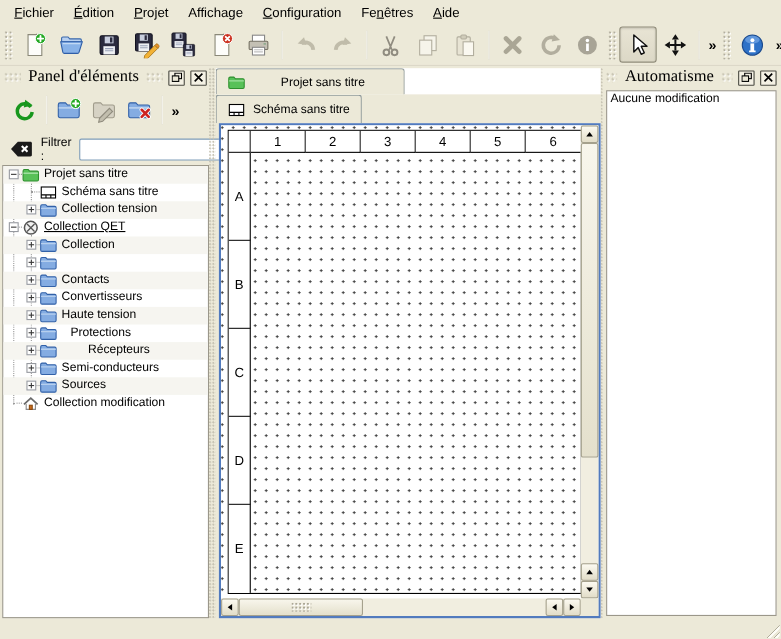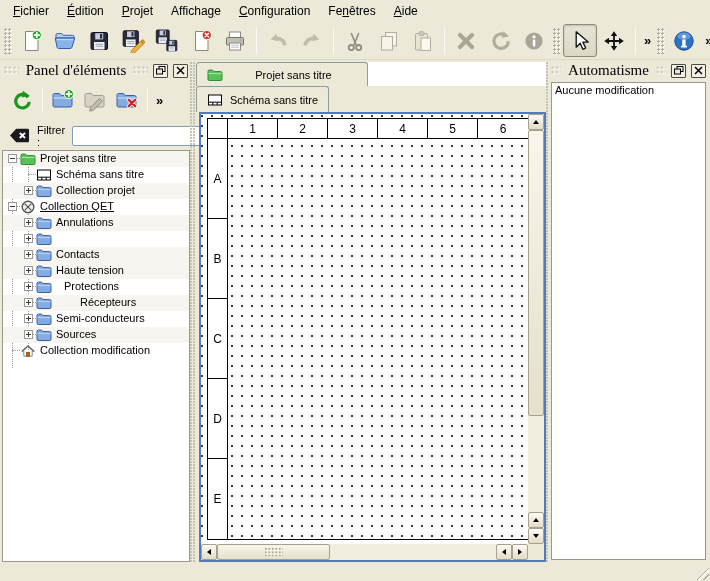--- a/index.html
+++ b/index.html
@@ -417,21 +417,21 @@
         </div>
         <div class="tree-row alt">
           <div class="hconn" style="left: 25px; top: 7px; width: 8px;"></div>
           <div class="expander plus" style="left: 21px;"></div>
           <span class="tree-icon icon-box" style="left: 33px;">
             <svg width="16" height="14" viewBox="0 0 16 14">
               <path d="M1 3.4c0-.8.4-1.3 1.2-1.3h3.4l1.4 1.5h6.8c.8 0 1.2.5 1.2 1.2v6.4c0 .8-.4 1.3-1.2 1.3H2.2c-.8 0-1.2-.5-1.2-1.3z" fill="#84ace2" stroke="#3261a8"></path>
               <path d="M1.3 4.9h13.4v1.2H1.3z" fill="#b6cfee"></path>
             </svg>
           </span>
-          <span class="tree-label" style="left: 53px;">Collection projet</span>
+          <span class="tree-label" style="left: 53px;">Collection tension</span>
         </div>
         <div class="tree-row">
           <div class="hconn" style="left: 9px; top: 7px; width: 8px;"></div>
           <div class="expander" style="left: 5px;"></div>
           <span class="tree-icon icon-box" style="left: 17px;">
             <svg width="16" height="16" viewBox="0 0 16 16">
               <circle cx="8" cy="8" r="5.8" fill="#f2f2f2" stroke="#555" stroke-width="1.4"></circle>
               <path d="M4.6 4.6l6.8 6.8M11.4 4.6l-6.8 6.8" stroke="#555" stroke-width="1.2"></path>
             </svg>
           </span>
@@ -439,21 +439,21 @@
         </div>
         <div class="tree-row alt">
           <div class="hconn" style="left: 25px; top: 7px; width: 8px;"></div>
           <div class="expander plus" style="left: 21px;"></div>
           <span class="tree-icon icon-box" style="left: 33px;">
             <svg width="16" height="14" viewBox="0 0 16 14">
               <path d="M1 3.4c0-.8.4-1.3 1.2-1.3h3.4l1.4 1.5h6.8c.8 0 1.2.5 1.2 1.2v6.4c0 .8-.4 1.3-1.2 1.3H2.2c-.8 0-1.2-.5-1.2-1.3z" fill="#84ace2" stroke="#3261a8"></path>
               <path d="M1.3 4.9h13.4v1.2H1.3z" fill="#b6cfee"></path>
             </svg>
           </span>
-          <span class="tree-label" style="left: 53px;">Annulations</span>
+          <span class="tree-label" style="left: 53px;">Collection</span>
         </div>
         <div class="tree-row">
           <div class="hconn" style="left: 25px; top: 7px; width: 8px;"></div>
           <div class="expander plus" style="left: 21px;"></div>
           <span class="tree-icon icon-box" style="left: 33px;">
             <svg width="16" height="14" viewBox="0 0 16 14">
               <path d="M1 3.4c0-.8.4-1.3 1.2-1.3h3.4l1.4 1.5h6.8c.8 0 1.2.5 1.2 1.2v6.4c0 .8-.4 1.3-1.2 1.3H2.2c-.8 0-1.2-.5-1.2-1.3z" fill="#84ace2" stroke="#3261a8"></path>
               <path d="M1.3 4.9h13.4v1.2H1.3z" fill="#b6cfee"></path>
             </svg>
           </span>
@@ -462,20 +462,31 @@
         <div class="tree-row alt">
           <div class="hconn" style="left: 25px; top: 7px; width: 8px;"></div>
           <div class="expander plus" style="left: 21px;"></div>
           <span class="tree-icon icon-box" style="left: 33px;">
             <svg width="16" height="14" viewBox="0 0 16 14">
               <path d="M1 3.4c0-.8.4-1.3 1.2-1.3h3.4l1.4 1.5h6.8c.8 0 1.2.5 1.2 1.2v6.4c0 .8-.4 1.3-1.2 1.3H2.2c-.8 0-1.2-.5-1.2-1.3z" fill="#84ace2" stroke="#3261a8"></path>
               <path d="M1.3 4.9h13.4v1.2H1.3z" fill="#b6cfee"></path>
             </svg>
           </span>
           <span class="tree-label" style="left: 53px;">Contacts</span>
+        </div>
+        <div class="tree-row">
+          <div class="hconn" style="left: 25px; top: 7px; width: 8px;"></div>
+          <div class="expander plus" style="left: 21px;"></div>
+          <span class="tree-icon icon-box" style="left: 33px;">
+            <svg width="16" height="14" viewBox="0 0 16 14">
+              <path d="M1 3.4c0-.8.4-1.3 1.2-1.3h3.4l1.4 1.5h6.8c.8 0 1.2.5 1.2 1.2v6.4c0 .8-.4 1.3-1.2 1.3H2.2c-.8 0-1.2-.5-1.2-1.3z" fill="#84ace2" stroke="#3261a8"></path>
+              <path d="M1.3 4.9h13.4v1.2H1.3z" fill="#b6cfee"></path>
+            </svg>
+          </span>
+          <span class="tree-label" style="left: 53px;">Convertisseurs</span>
         </div>
         <div class="tree-row alt">
           <div class="hconn" style="left: 25px; top: 7px; width: 8px;"></div>
           <div class="expander plus" style="left: 21px;"></div>
           <span class="tree-icon icon-box" style="left: 33px;">
             <svg width="16" height="14" viewBox="0 0 16 14">
               <path d="M1 3.4c0-.8.4-1.3 1.2-1.3h3.4l1.4 1.5h6.8c.8 0 1.2.5 1.2 1.2v6.4c0 .8-.4 1.3-1.2 1.3H2.2c-.8 0-1.2-.5-1.2-1.3z" fill="#84ace2" stroke="#3261a8"></path>
               <path d="M1.3 4.9h13.4v1.2H1.3z" fill="#b6cfee"></path>
             </svg>
           </span>

